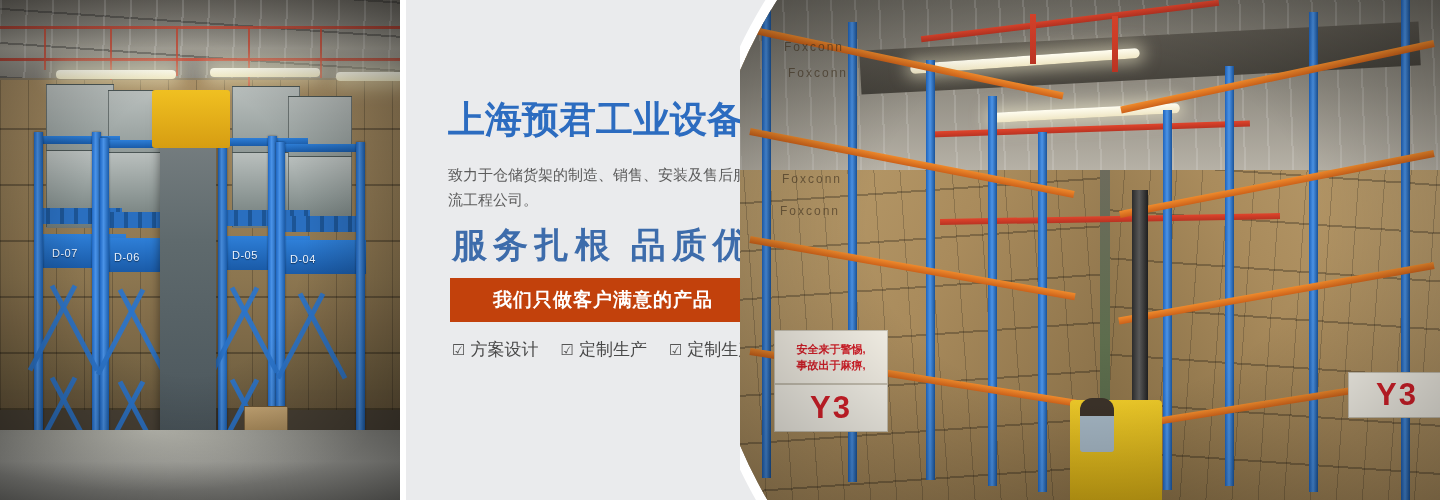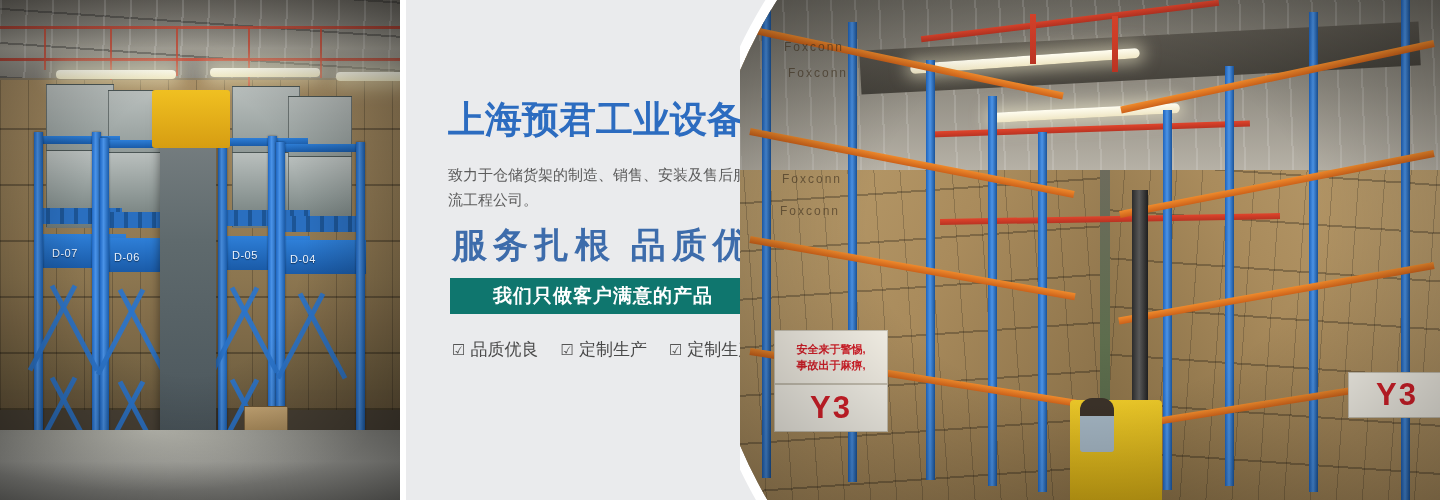--- a/index.html
+++ b/index.html
@@ -154,22 +154,22 @@
   }
   .slogan{
     position:absolute; left:46px; top:228px;
     font-size:35px; color:#3d6cab; font-weight:bold;
     letter-spacing:6px; line-height:1;
     font-family:"Liberation Serif","DejaVu Serif",serif;
     white-space:nowrap;
   }
   .cta{
     position:absolute; left:44px; top:278px;
-    width:306px; height:36px;
-    background:#0f766e;
+    width:306px; height:44px;
+    background:#c2410c;
     display:flex; align-items:center; justify-content:center;
     color:#ffffff; font-size:19px; font-weight:bold;
     letter-spacing:1px;
     font-family:"Liberation Sans","DejaVu Sans",sans-serif;
     box-sizing:border-box;
     cursor:pointer;
   }
   .features{
     position:absolute; left:46px; top:338px;
     display:flex; align-items:center; gap:22px;
@@ -415,21 +415,21 @@
 
     <div class="slogan">服务扎根 品质优良</div>
 
     <div class="cta">
       <span>我们只做客户满意的产品</span>
     </div>
 
     <div class="features">
       <div class="feature">
         <span class="check-icon">☑</span>
-        <span>品质优良</span>
+        <span>方案设计</span>
       </div>
       <div class="feature">
         <span class="check-icon">☑</span>
         <span>定制生产</span>
       </div>
       <div class="feature">
         <span class="check-icon">☑</span>
         <span>定制生产</span>
       </div>
     </div>

